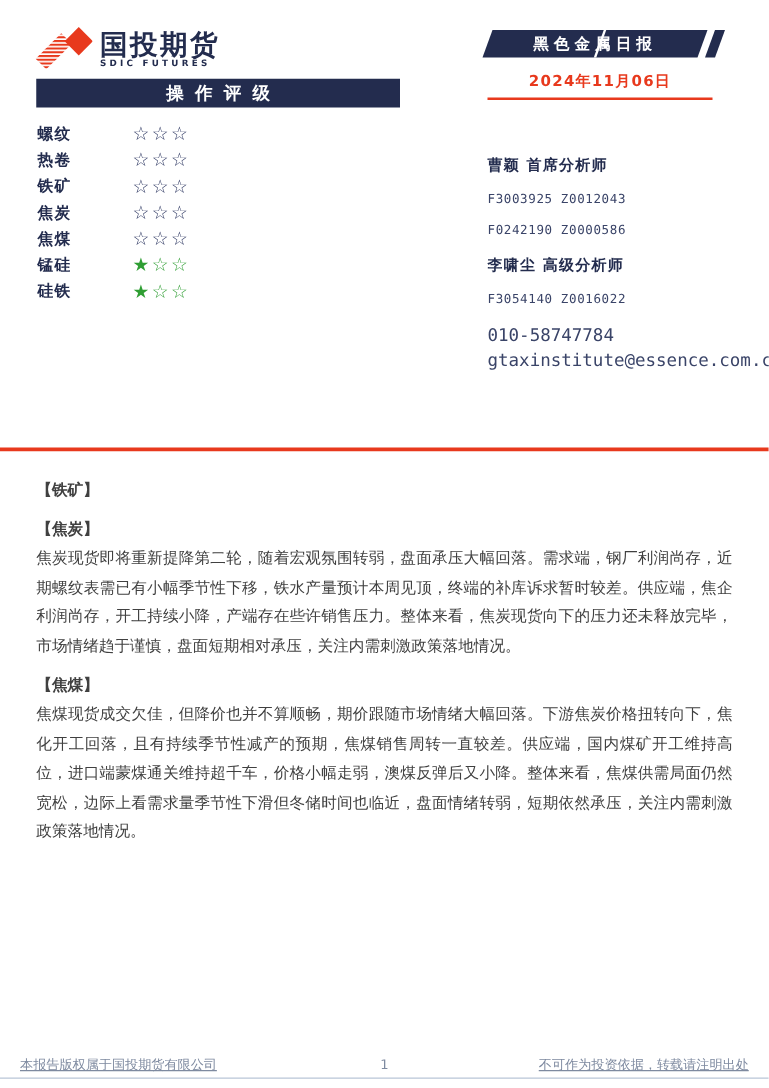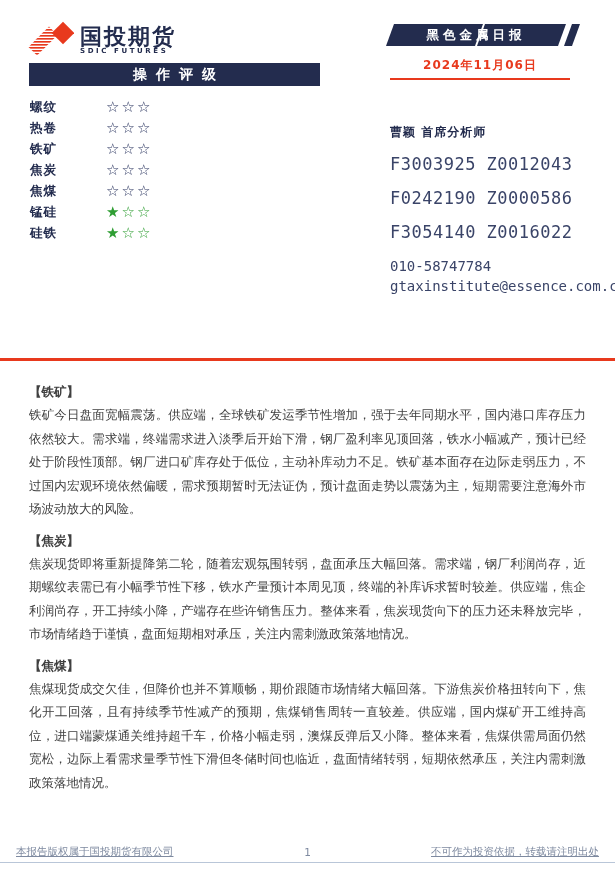--- a/index.html
+++ b/index.html
@@ -39,21 +39,21 @@
   .ratings-list { position:absolute; left:30px; top:97px; width:290px; }
   .rating-row { display:flex; align-items:center; height:21px; }
   .rating-name { width:76px; font-size:12.5px; font-weight:700; color:var(--navy); letter-spacing:1px; }
   .rating-stars { font-size:15px; letter-spacing:2px; line-height:1; }
   .rating-stars.navy { color:#2b3560; }
   .rating-stars.green { color:var(--green); }
 
   
   .analysts { position:absolute; left:390px; top:88px; width:210px;margin-top:36px; }
   .analyst-name { font-size:12px; font-weight:700; color:var(--navy); letter-spacing:1px; margin-bottom:13px; }
-  .analyst-codes { font-family:"DejaVu Sans Mono", monospace; font-size:17px; color:#3a4468;
+  .analyst-codes { font-family:"DejaVu Sans Mono", monospace; font-size:10px; color:#3a4468;
     letter-spacing:0.5px; margin-bottom:14px; }
   .contact { margin-top:6px; font-family:"DejaVu Sans Mono", monospace; font-size:14px;
     color:#3a4468; line-height:20px; }
 
   .red-divider { position:absolute; left:0; top:358px; width:615px; height:2.5px; background:var(--red); }
 
   
   .content { position:absolute; left:29px; top:372px; width:557px; }
   .sec-title { font-size:12.5px; font-weight:600; color:var(--body-text); line-height:22px; margin-top:9px; }
   .content section:first-of-type .sec-title { margin-top:0; }
@@ -152,39 +152,42 @@
         </div>
         <div class="analyst-codes">F3003925 Z0012043</div>
       </div>
 
       <div class="analyst">
         <div class="analyst-codes">F0242190 Z0000586</div>
       </div>
 
 
       <div class="analyst">
+        <div class="analyst-name">
+          <span>李啸尘</span>
+          <span>高级分析师</span>
+        </div>
         <div class="analyst-codes">F3054140 Z0016022</div>
       </div>
 
     <div class="contact">
       <div>010-58747784</div>
       <div>gtaxinstitute@essence.com.cn</div>
     </div>
   </aside>
 
   <div class="red-divider"></div>
 
   <main class="content">
 
       <section>
       </section>
 
       <section>
         <div class="sec-title">【铁矿】</div>
-        <p class="sec-body">铁矿今日盘面宽幅震荡。供应端，全球铁矿发运季节性增加，强于去年同期水平，国内港口库存压力依然较大。需求端，终端需求进入淡季后开始下滑，钢厂盈利率见顶回落，铁水小幅减产，预计已经处于阶段性顶部。钢厂进口矿库存处于低位，主动补库动力不足。铁矿基本面存在边际走弱压力，不过国内宏观环境依然偏暖，需求预期暂时无法证伪，预计盘面走势以震荡为主，短期需要注意海外市场波动放大的风险。</p>
       </section>
 
       <section>
         <div class="sec-title">【焦炭】</div>
         <p class="sec-body">焦炭现货即将重新提降第二轮，随着宏观氛围转弱，盘面承压大幅回落。需求端，钢厂利润尚存，近期螺纹表需已有小幅季节性下移，铁水产量预计本周见顶，终端的补库诉求暂时较差。供应端，焦企利润尚存，开工持续小降，产端存在些许销售压力。整体来看，焦炭现货向下的压力还未释放完毕，市场情绪趋于谨慎，盘面短期相对承压，关注内需刺激政策落地情况。</p>
       </section>
 
       <section>
         <div class="sec-title">【焦煤】</div>
         <p class="sec-body">焦煤现货成交欠佳，但降价也并不算顺畅，期价跟随市场情绪大幅回落。下游焦炭价格扭转向下，焦化开工回落，且有持续季节性减产的预期，焦煤销售周转一直较差。供应端，国内煤矿开工维持高位，进口端蒙煤通关维持超千车，价格小幅走弱，澳煤反弹后又小降。整体来看，焦煤供需局面仍然宽松，边际上看需求量季节性下滑但冬储时间也临近，盘面情绪转弱，短期依然承压，关注内需刺激政策落地情况。</p>

